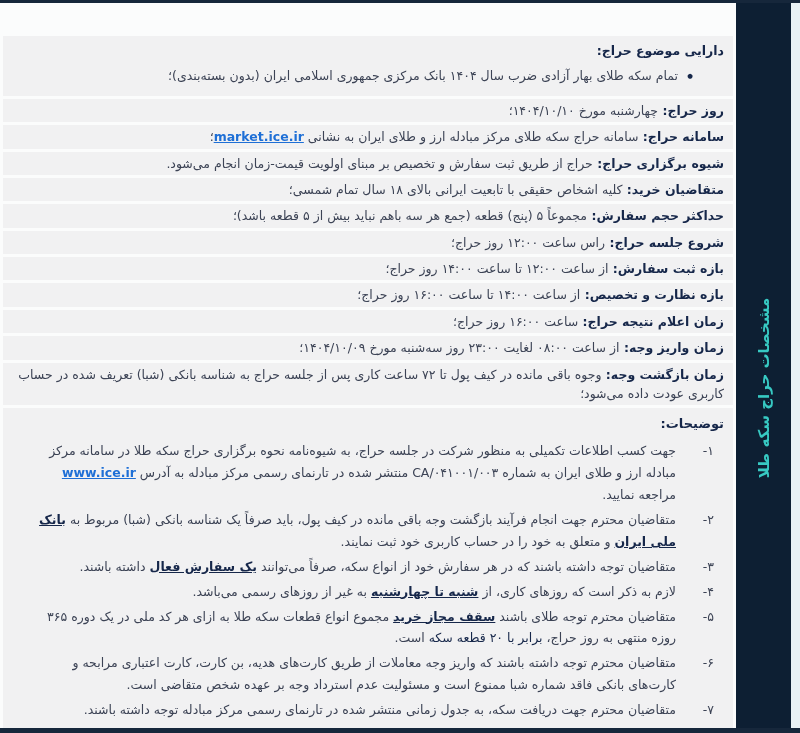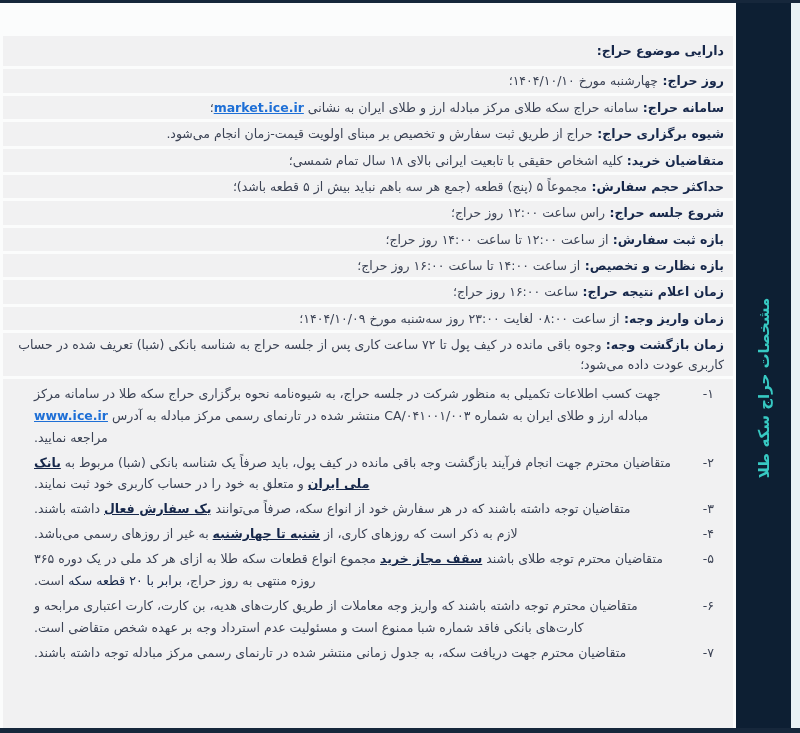--- a/index.html
+++ b/index.html
@@ -22,39 +22,41 @@
   .row-label{font-weight:700;color:var(--label);}
   .assets-row{padding:5px 9px 4px;}
   .assets-bullets{list-style:none;margin:2px 0 0;padding:0 30px 0 0;}
   .assets-bullets li{position:relative;padding-right:16px;margin:6px 0;}
   .assets-bullets li::before{content:"●";position:absolute;right:1px;top:5px;font-size:6.5px;color:var(--label);}
   .notes-row{flex:1;padding:4px 9px 6px;overflow:hidden;}
   .notes-header{font-weight:700;color:var(--label);font-size:13px;margin:2px 0 6px;}
   .notes-list{margin:0;padding:0 10px 0 22px;list-style:none;}
   .note{display:flex;margin-bottom:3px;font-size:12.5px;line-height:1.75;color:var(--text);}
   .note-num{flex:0 0 38px;color:var(--text);}
-  .note-text{flex:1;text-align:left;}
+  .note-text{flex:1;text-align:right;}
   .seg-bold{font-weight:400;color:var(--label);}
   .seg-bold-underline{font-weight:700;text-decoration:underline;color:var(--label);}
   .seg-ltr{direction:ltr;unicode-bidi:isolate;}
   a.seg-link{color:var(--link);font-weight:700;text-decoration:underline;direction:ltr;unicode-bidi:isolate;cursor:pointer;}
 </style>
 </head>
 <body>
 
 <div class="page">
   <div class="top-border"></div>
   <div class="edge-strip"></div>
   <div class="sidebar">
     <div class="sidebar-title">مشخصات حراج سکه طلا</div>
   </div>
   <div class="content">
     <div class="rows-host"><div class="row assets-row"><span class="row-label">دارایی موضوع حراج: </span><ul class="assets-bullets">
+            <li>تمام سکه طلای بهار آزادی ضرب سال ۱۴۰۴ بانک مرکزی جمهوری اسلامی ایران (بدون بسته‌بندی)؛</li>
           </ul></div><div class="row"><span class="row-label">روز حراج: </span><span><span class="">چهارشنبه مورخ ۱۴۰۴/۱۰/۱۰؛</span></span></div><div class="row"><span class="row-label">سامانه حراج: </span><span><span class="">سامانه حراج سکه طلای مرکز مبادله ارز و طلای ایران به نشانی </span><a class="seg-link">market.ice.ir</a><span class="">؛</span></span></div><div class="row"><span class="row-label">شیوه برگزاری حراج: </span><span><span class="">حراج از طریق ثبت سفارش و تخصیص بر مبنای اولویت قیمت-زمان انجام می‌شود.</span></span></div><div class="row"><span class="row-label">متقاضیان خرید: </span><span><span class="">کلیه اشخاص حقیقی با تابعیت ایرانی بالای ۱۸ سال تمام شمسی؛</span></span></div><div class="row"><span class="row-label">حداکثر حجم سفارش: </span><span><span class="">مجموعاً ۵ (پنج) قطعه (جمع هر سه باهم نباید بیش از ۵ قطعه باشد)؛</span></span></div><div class="row"><span class="row-label">شروع جلسه حراج: </span><span><span class="">راس ساعت ۱۲:۰۰ روز حراج؛</span></span></div><div class="row"><span class="row-label">بازه ثبت سفارش: </span><span><span class="">از ساعت ۱۲:۰۰ تا ساعت ۱۴:۰۰ روز حراج؛</span></span></div><div class="row"><span class="row-label">بازه نظارت و تخصیص: </span><span><span class="">از ساعت ۱۴:۰۰ تا ساعت ۱۶:۰۰ روز حراج؛</span></span></div><div class="row"><span class="row-label">زمان اعلام نتیجه حراج: </span><span><span class="">ساعت ۱۶:۰۰ روز حراج؛</span></span></div><div class="row"><span class="row-label">زمان واریز وجه: </span><span><span class="">از ساعت ۰۸:۰۰ لغایت ۲۳:۰۰ روز سه‌شنبه مورخ ۱۴۰۴/۱۰/۰۹؛</span></span></div><div class="row"><span class="row-label">زمان بازگشت وجه: </span><span><span class="">وجوه باقی مانده در کیف پول تا ۷۲ ساعت کاری پس از جلسه حراج به شناسه بانکی (شبا) تعریف شده در حساب کاربری عودت داده می‌شود؛</span></span></div></div>
     <div class="row notes-row">
+      <div class="notes-header">توضیحات:</div>
       <ol class="notes-list">
           <li class="note">
             <span class="note-num">۱-</span>
             <span class="note-text"><span class="">جهت کسب اطلاعات تکمیلی به منظور شرکت در جلسه حراج، به شیوه‌نامه نحوه برگزاری حراج سکه طلا در سامانه مرکز مبادله ارز و طلای ایران به شماره </span><span class="seg-ltr">CA/۰۴۱۰۰۱/۰۰۳</span><span class=""> منتشر شده در تارنمای رسمی مرکز مبادله به آدرس </span><a class="seg-link">www.ice.ir</a><span class=""> مراجعه نمایید.</span></span>
           </li>
           <li class="note">
             <span class="note-num">۲-</span>
             <span class="note-text"><span class="">متقاضیان محترم جهت انجام فرآیند بازگشت وجه باقی مانده در کیف پول، باید صرفاً یک شناسه بانکی (شبا) مربوط به </span><span class="seg-bold-underline">بانک ملی ایران</span><span class=""> و متعلق به خود را در حساب کاربری خود ثبت نمایند.</span></span>
           </li>
           <li class="note">

